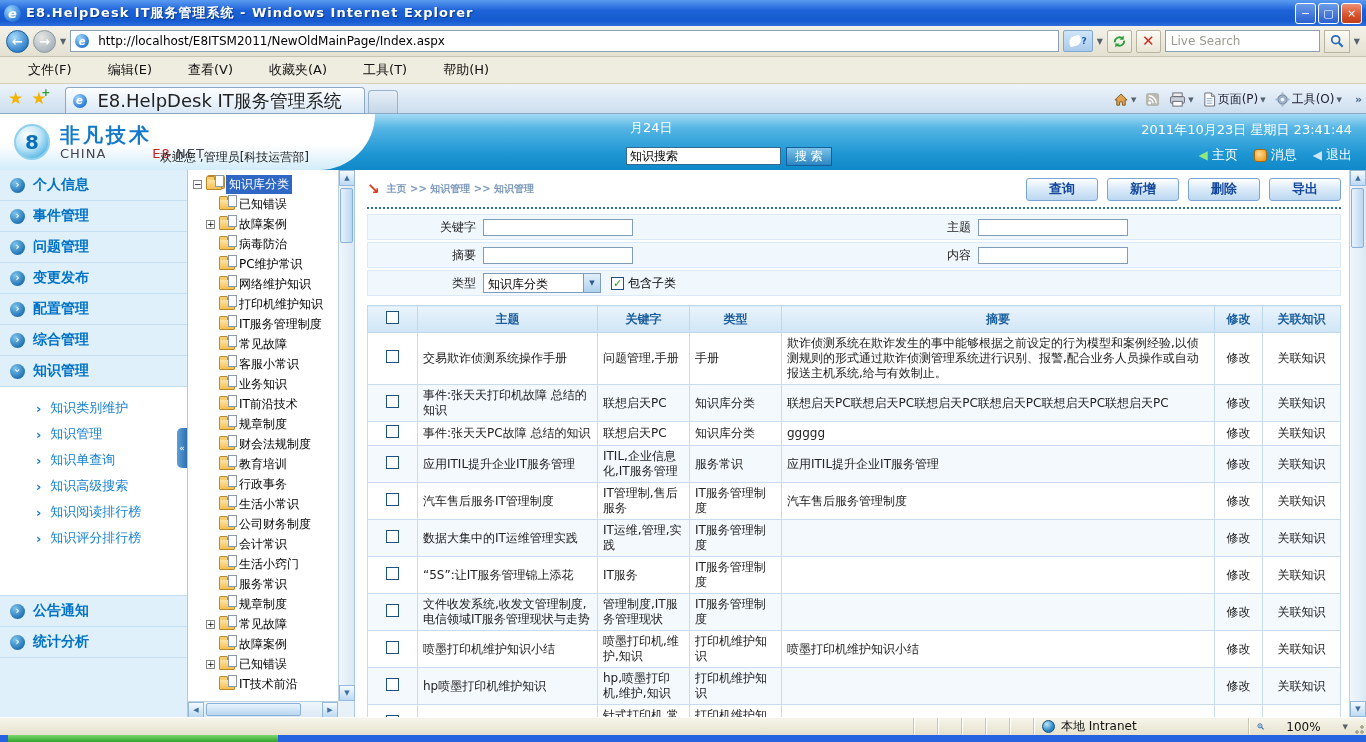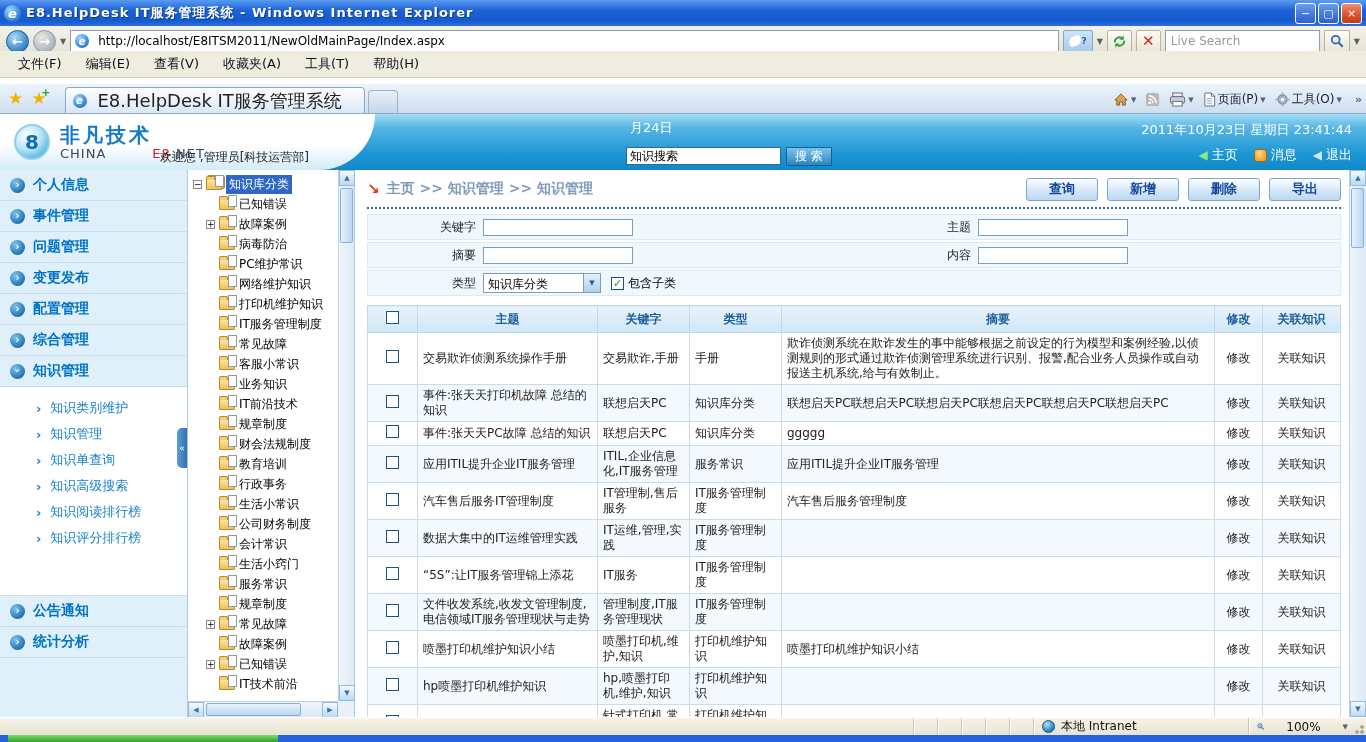--- a/index.html
+++ b/index.html
@@ -26,21 +26,21 @@
   .addonbox { width:30px; height:22px; background:linear-gradient(#CFE4F8,#A9CBEC); border:1px solid #7FA8D0; display:flex; align-items:center; justify-content:center; gap:1px; border-radius:2px; }
   .dove { width:12px; height:10px; background:#fff; border-radius:6px 2px 6px 2px; transform:rotate(-15deg); }
   .qbadge { font-size:9px; color:#1A5FB0; font-weight:bold; }
   .tbtn { width:25px; height:23px; border:1px solid #B8B4A0; background:linear-gradient(#FDFCF6,#E8E5D6); border-radius:2px; display:flex; align-items:center; justify-content:center; }
   .stop-x { color:#D02818; font-weight:bold; font-size:15px; }
   .lsearch { width:155px; height:22px; background:#fff; border:1px solid #8BA0B4; display:flex; align-items:center; padding:0 5px; }
   .lsearch span { color:#9A9A92; font-size:12px;text-align:right; }
   .magbtn { width:26px; height:23px; background:linear-gradient(#FDFCF6,#E8E5D6); border:1px solid #B8B4A0; display:flex; align-items:center; justify-content:center; }
 
   
-  .menubar { top:51px; height:27px; background:#EFEDE0; border-bottom:1px solid #D4D0BC; display:flex; align-items:center; padding-left:8px; gap:4px; }
+  .menubar { top:57px; height:27px; background:#EFEDE0; border-bottom:1px solid #D4D0BC; display:flex; align-items:center; padding-left:18px; gap:16px; }
   .menu-item { font-size:13px; color:#111; padding:3px 10px; }
 
   
   .tabbar { top:84px; height:30px; background:linear-gradient(180deg,#EDF4FB,#CDDEEF); border-bottom:1px solid #8CA8C4; display:flex; align-items:flex-end; padding:0 4px; }
   .star { color:#F0B400; font-size:17px; margin:0 4px 5px 4px; }
   .star.add { position:relative; }
   .star.add::after { content:"+"; position:absolute; right:-4px; top:-2px; color:#2FA326; font-size:11px; font-weight:bold; }
   .tab { width:300px; height:26px; background:linear-gradient(#FDFEFF,#D9E8F6); border:1px solid #8CA8C4; border-bottom:none; border-radius:4px 4px 0 0; display:flex; align-items:center; padding:0 7px; gap:6px; margin-left:14px; }
   .tab-label { font-size:18px; color:#222; white-space:nowrap; overflow:hidden; }
   .tabstub { width:30px; height:23px; background:linear-gradient(#E8F0F8,#C4D6E8); border:1px solid #9AB2CA; border-bottom:none; border-radius:4px 4px 0 0; margin-left:3px; }
@@ -103,21 +103,21 @@
   .sb.v { width:16px; height:16px; }
   .sb.h { width:16px; height:16px; }
   .vtrack .sb.bot { position:absolute; bottom:0; }
   .vthumb { position:absolute; left:1px; width:13px; background:linear-gradient(90deg,#E8F3FC,#BAD7F0); border:1px solid #89B0D8; border-radius:2px; }
   .hthumb { height:13px; background:linear-gradient(#E8F3FC,#BAD7F0); border:1px solid #89B0D8; border-radius:2px; }
 
   
   .mainpanel { flex:1; background:#fff; padding:4px 8px 0 12px; overflow:hidden; position:relative; }
   .bcrow { display:flex; align-items:center; height:30px; }
   .bc-ico { color:#E03818; font-weight:bold; font-size:15px; margin-right:7px; }
-  .bc-text { color:#7E9BBB; font-weight:bold; font-size:14px; flex:1; }
+  .bc-text { color:#7E9BBB; font-weight:bold; font-size:10px; flex:1; }
   .btnrow { display:flex; gap:9px; }
   .hbtn { min-width:72px; height:23px; border:1px solid #7AA6D6; border-radius:3px; background:linear-gradient(#FFFFFF,#DCEBF9 45%,#BCD8F1); color:#14489C; font-weight:bold; font-size:13px; display:flex; align-items:center; justify-content:center; }
   .dotted { border-bottom:2px dotted #2E6DA0; margin:3px 0 5px 0; }
   .frow { display:grid; grid-template-columns:115px 385px 110px 1fr; align-items:center; background:#F0F7FD; border:1px solid #DCE9F6; height:26px; margin-bottom:2px; font-size:12px; }
   .frow.single { grid-template-columns:115px auto auto 1fr; }
   .flabel { text-align:right; padding-right:7px; color:#222; }
   .frow input { width:150px; height:17px; border:1px solid #7F9DB9; font-size:12px; padding:0 2px; font-family:inherit; }
   .xp-select { display:inline-flex; width:118px; height:20px; border:1px solid #7F9DB9; background:#fff; }
   .xp-select .txt { flex:1; padding:2px 4px; font-size:12px; white-space:nowrap; overflow:hidden; }
   .xp-select .drop { width:17px; background:linear-gradient(#E3F0FB,#AFD0EE); border-left:1px solid #7F9DB9; color:#2B5A8A; font-size:7px; display:flex; align-items:center; justify-content:center; }
@@ -636,21 +636,21 @@
           <th>摘要</th>
           <th>修改</th>
           <th>关联知识</th>
         </tr>
       </thead>
       <tbody>
 
           <tr>
             <td class="c"><span class="cb"></span></td>
             <td class="subj">交易欺诈侦测系统操作手册</td>
-            <td>交易欺诈,手册</td>
+            <td>问题管理,手册</td>
             <td>手册</td>
             <td>欺诈侦测系统在欺诈发生的事中能够根据之前设定的行为模型和案例经验,以侦测规则的形式通过欺诈侦测管理系统进行识别、报警,配合业务人员操作或自动报送主机系统,给与有效制止。</td>
             <td class="editlnk">修改</td>
             <td class="rellnk">关联知识</td>
           </tr>
 
           <tr>
             <td class="c"><span class="cb"></span></td>
             <td class="subj">事件:张天天打印机故障 总结的知识</td>
             <td>联想启天PC</td>

